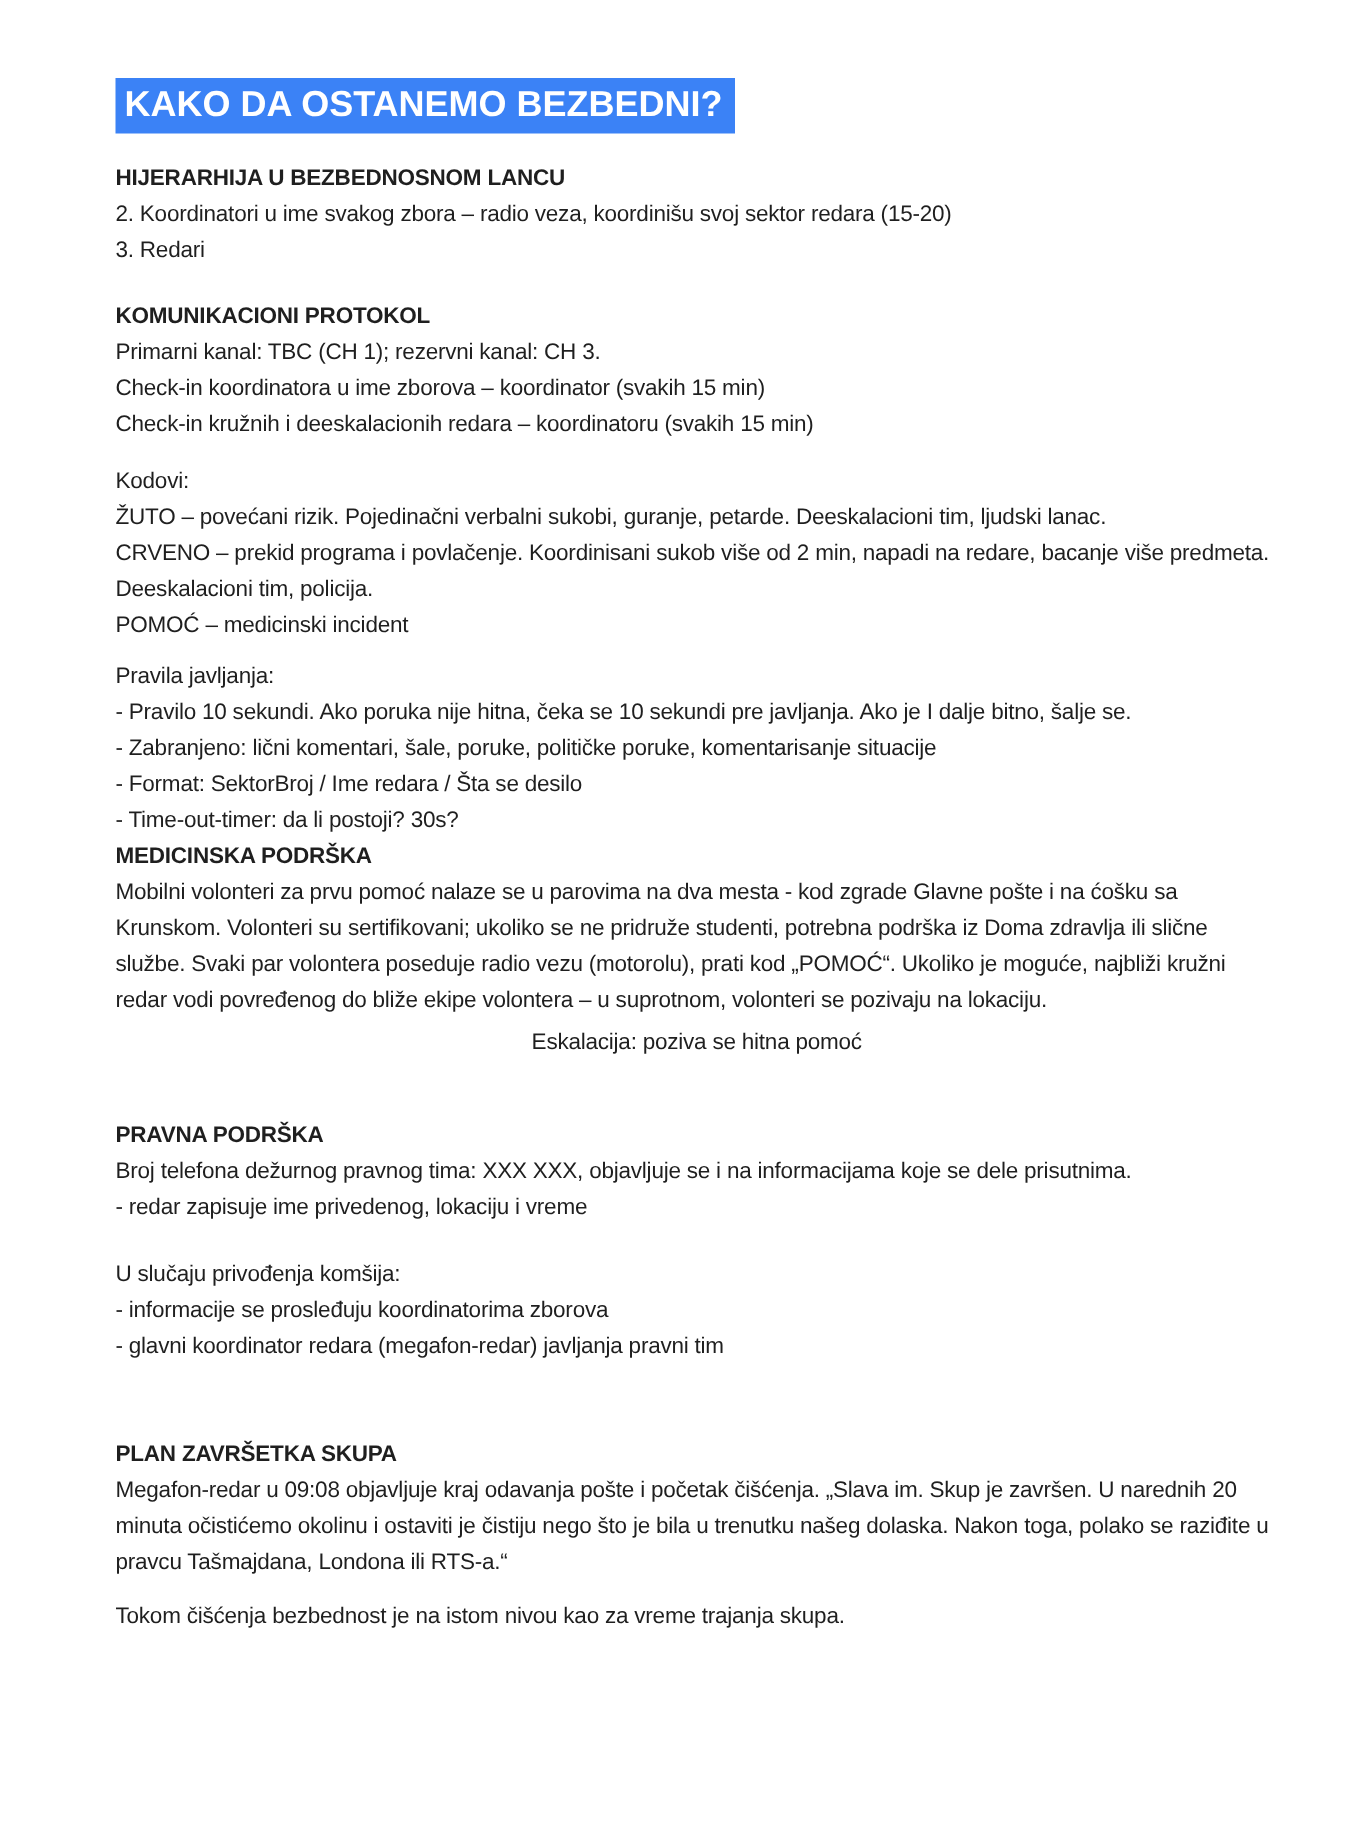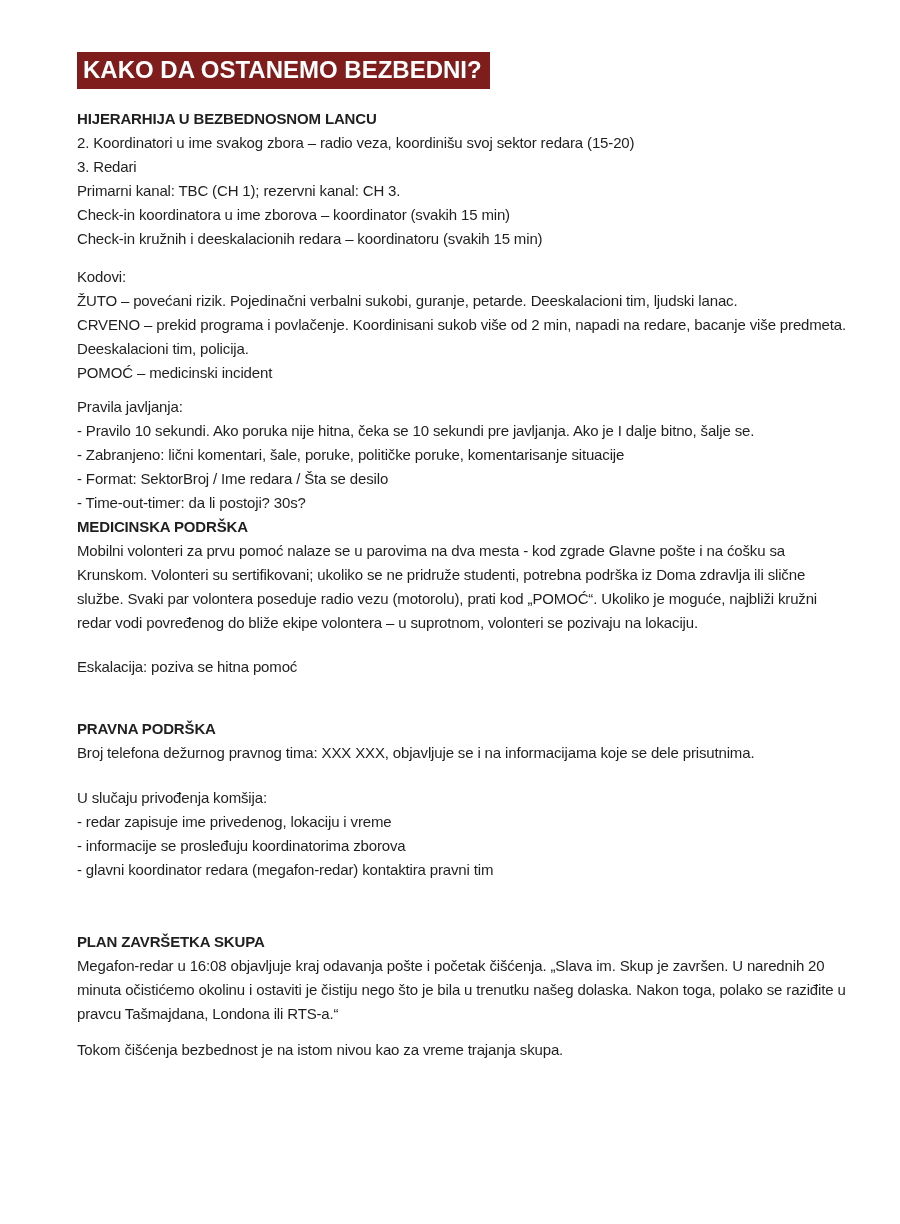--- a/index.html
+++ b/index.html
@@ -21,21 +21,21 @@
   }
   .content {
     position: absolute;
     left: 77px;
     top: 0;
     width: 775px;
   }
   .title-bar {
     display: inline-block;
     margin-top: 52px;
-    background: #7f1d1d;
+    background: #3b82f6;
     color: #ffffff;
     font-weight: bold;
     font-size: 24px;
     line-height: 30px;
     padding: 3px 8px 4px 6px;
     letter-spacing: 0;
   }
   .section-heading {
     font-weight: bold;
     margin: 0;
@@ -44,38 +44,39 @@
     margin: 0;
   }
   .para {
     text-align: left;
   }
   .mt18 { margin-top: 18px; }
   .mt20 { margin-top: 20px; }
   .mt14 { margin-top: 14px; }
   .mt10 { margin-top: 10px; }
   .mt27 { }
-  .mt8  { margin-top: 20px;  }
+  .mt8  { margin-top: 4px; text-align: center;  }
   .mt38 { margin-top: 38px; }
   .mt21 { margin-top: 21px; }
   .mt33 { margin-top: 48px; }
   .mt12 { margin-top: 12px; }
 </style>
 </head>
 <body>
 
 <div class="page">
   <div class="content">
 
     <div class="title-bar">KAKO DA OSTANEMO BEZBEDNI?</div>
 
     <p class="section-heading mt18">HIJERARHIJA U BEZBEDNOSNOM LANCU</p>
     <p class="line">2. Koordinatori u ime svakog zbora – radio veza, koordinišu svoj sektor redara (15-20)</p>
     <p class="line">3. Redari</p>
 
+    <p class="section-heading mt20">KOMUNIKACIONI PROTOKOL</p>
     <p class="line">Primarni kanal: TBC (CH 1); rezervni kanal: CH 3.</p>
     <p class="line">Check-in koordinatora u ime zborova – koordinator (svakih 15 min)</p>
     <p class="line">Check-in kružnih i deeskalacionih redara – koordinatoru (svakih 15 min)</p>
 
     <p class="line mt14">Kodovi:</p>
     <p class="para">ŽUTO – povećani rizik. Pojedinačni verbalni sukobi, guranje, petarde. Deeskalacioni tim, ljudski lanac.</p>
     <p class="para">CRVENO – prekid programa i povlačenje. Koordinisani sukob više od 2 min, napadi na redare, bacanje više predmeta. Deeskalacioni tim, policija.</p>
     <p class="para">POMOĆ – medicinski incident</p>
 
     <p class="line mt10">Pravila javljanja:</p>
@@ -83,23 +84,23 @@
     <p class="para">- Zabranjeno: lični komentari, šale, poruke, političke poruke, komentarisanje situacije</p>
     <p class="para">- Format: SektorBroj / Ime redara / Šta se desilo</p>
     <p class="para">- Time-out-timer: da li postoji? 30s?</p>
 
     <p class="section-heading mt27">MEDICINSKA PODRŠKA</p>
     <p class="para">Mobilni volonteri za prvu pomoć nalaze se u parovima na dva mesta - kod zgrade Glavne pošte i na ćošku sa Krunskom. Volonteri su sertifikovani; ukoliko se ne pridruže studenti, potrebna podrška iz Doma zdravlja ili slične službe. Svaki par volontera poseduje radio vezu (motorolu), prati kod „POMOĆ“. Ukoliko je moguće, najbliži kružni redar vodi povređenog do bliže ekipe volontera – u suprotnom, volonteri se pozivaju na lokaciju.</p>
     <p class="line mt8">Eskalacija: poziva se hitna pomoć</p>
 
     <p class="section-heading mt38">PRAVNA PODRŠKA</p>
     <p class="para">Broj telefona dežurnog pravnog tima: XXX XXX, objavljuje se i na informacijama koje se dele prisutnima.</p>
+    <p class="line">- redar zapisuje ime privedenog, lokaciju i vreme</p>
     <p class="line mt21">U slučaju privođenja komšija:</p>
-    <p class="line">- redar zapisuje ime privedenog, lokaciju i vreme</p>
     <p class="line">- informacije se prosleđuju koordinatorima zborova</p>
-    <p class="line">- glavni koordinator redara (megafon-redar) kontaktira pravni tim</p>
+    <p class="line">- glavni koordinator redara (megafon-redar) javljanja pravni tim</p>
 
     <p class="section-heading mt33">PLAN ZAVRŠETKA SKUPA</p>
-    <p class="para">Megafon-redar u 16:08 objavljuje kraj odavanja pošte i početak čišćenja. „Slava im. Skup je završen. U narednih 20 minuta očistićemo okolinu i ostaviti je čistiju nego što je bila u trenutku našeg dolaska. Nakon toga, polako se raziđite u pravcu Tašmajdana, Londona ili RTS-a.“</p>
+    <p class="para">Megafon-redar u 09:08 objavljuje kraj odavanja pošte i početak čišćenja. „Slava im. Skup je završen. U narednih 20 minuta očistićemo okolinu i ostaviti je čistiju nego što je bila u trenutku našeg dolaska. Nakon toga, polako se raziđite u pravcu Tašmajdana, Londona ili RTS-a.“</p>
     <p class="line mt12">Tokom čišćenja bezbednost je na istom nivou kao za vreme trajanja skupa.</p>
 
   </div>
 </div>
 
 </body></html>

